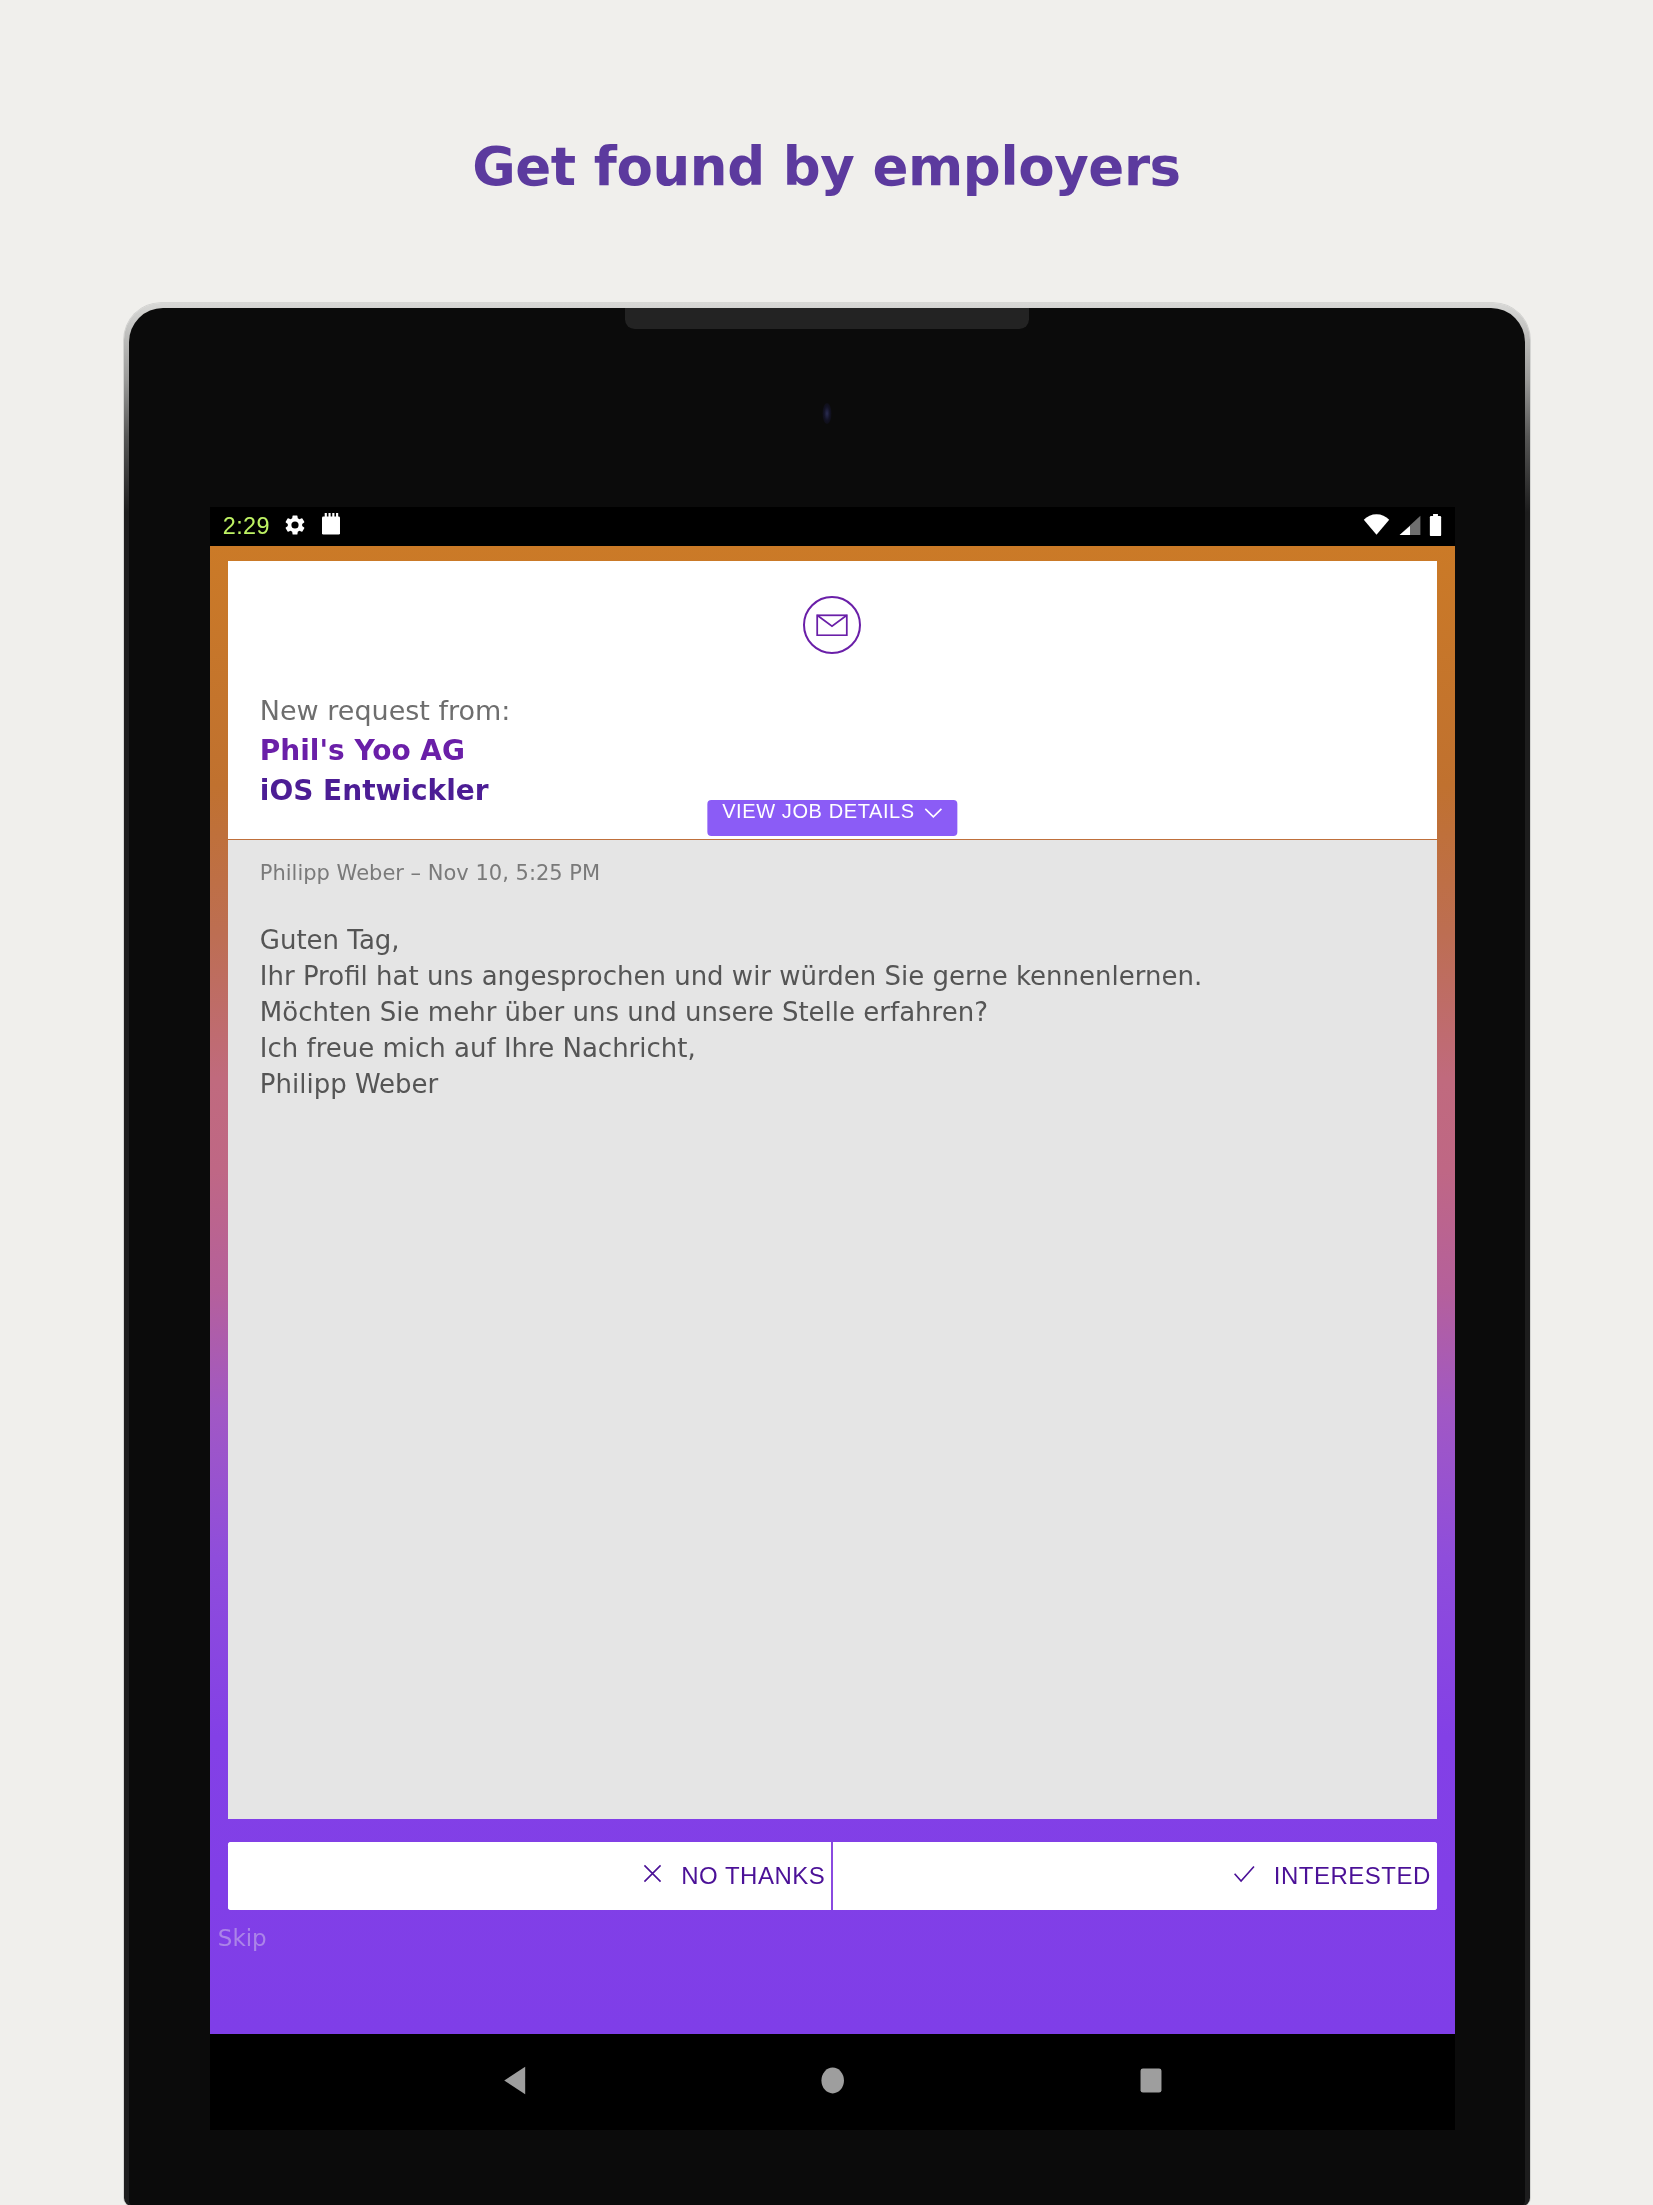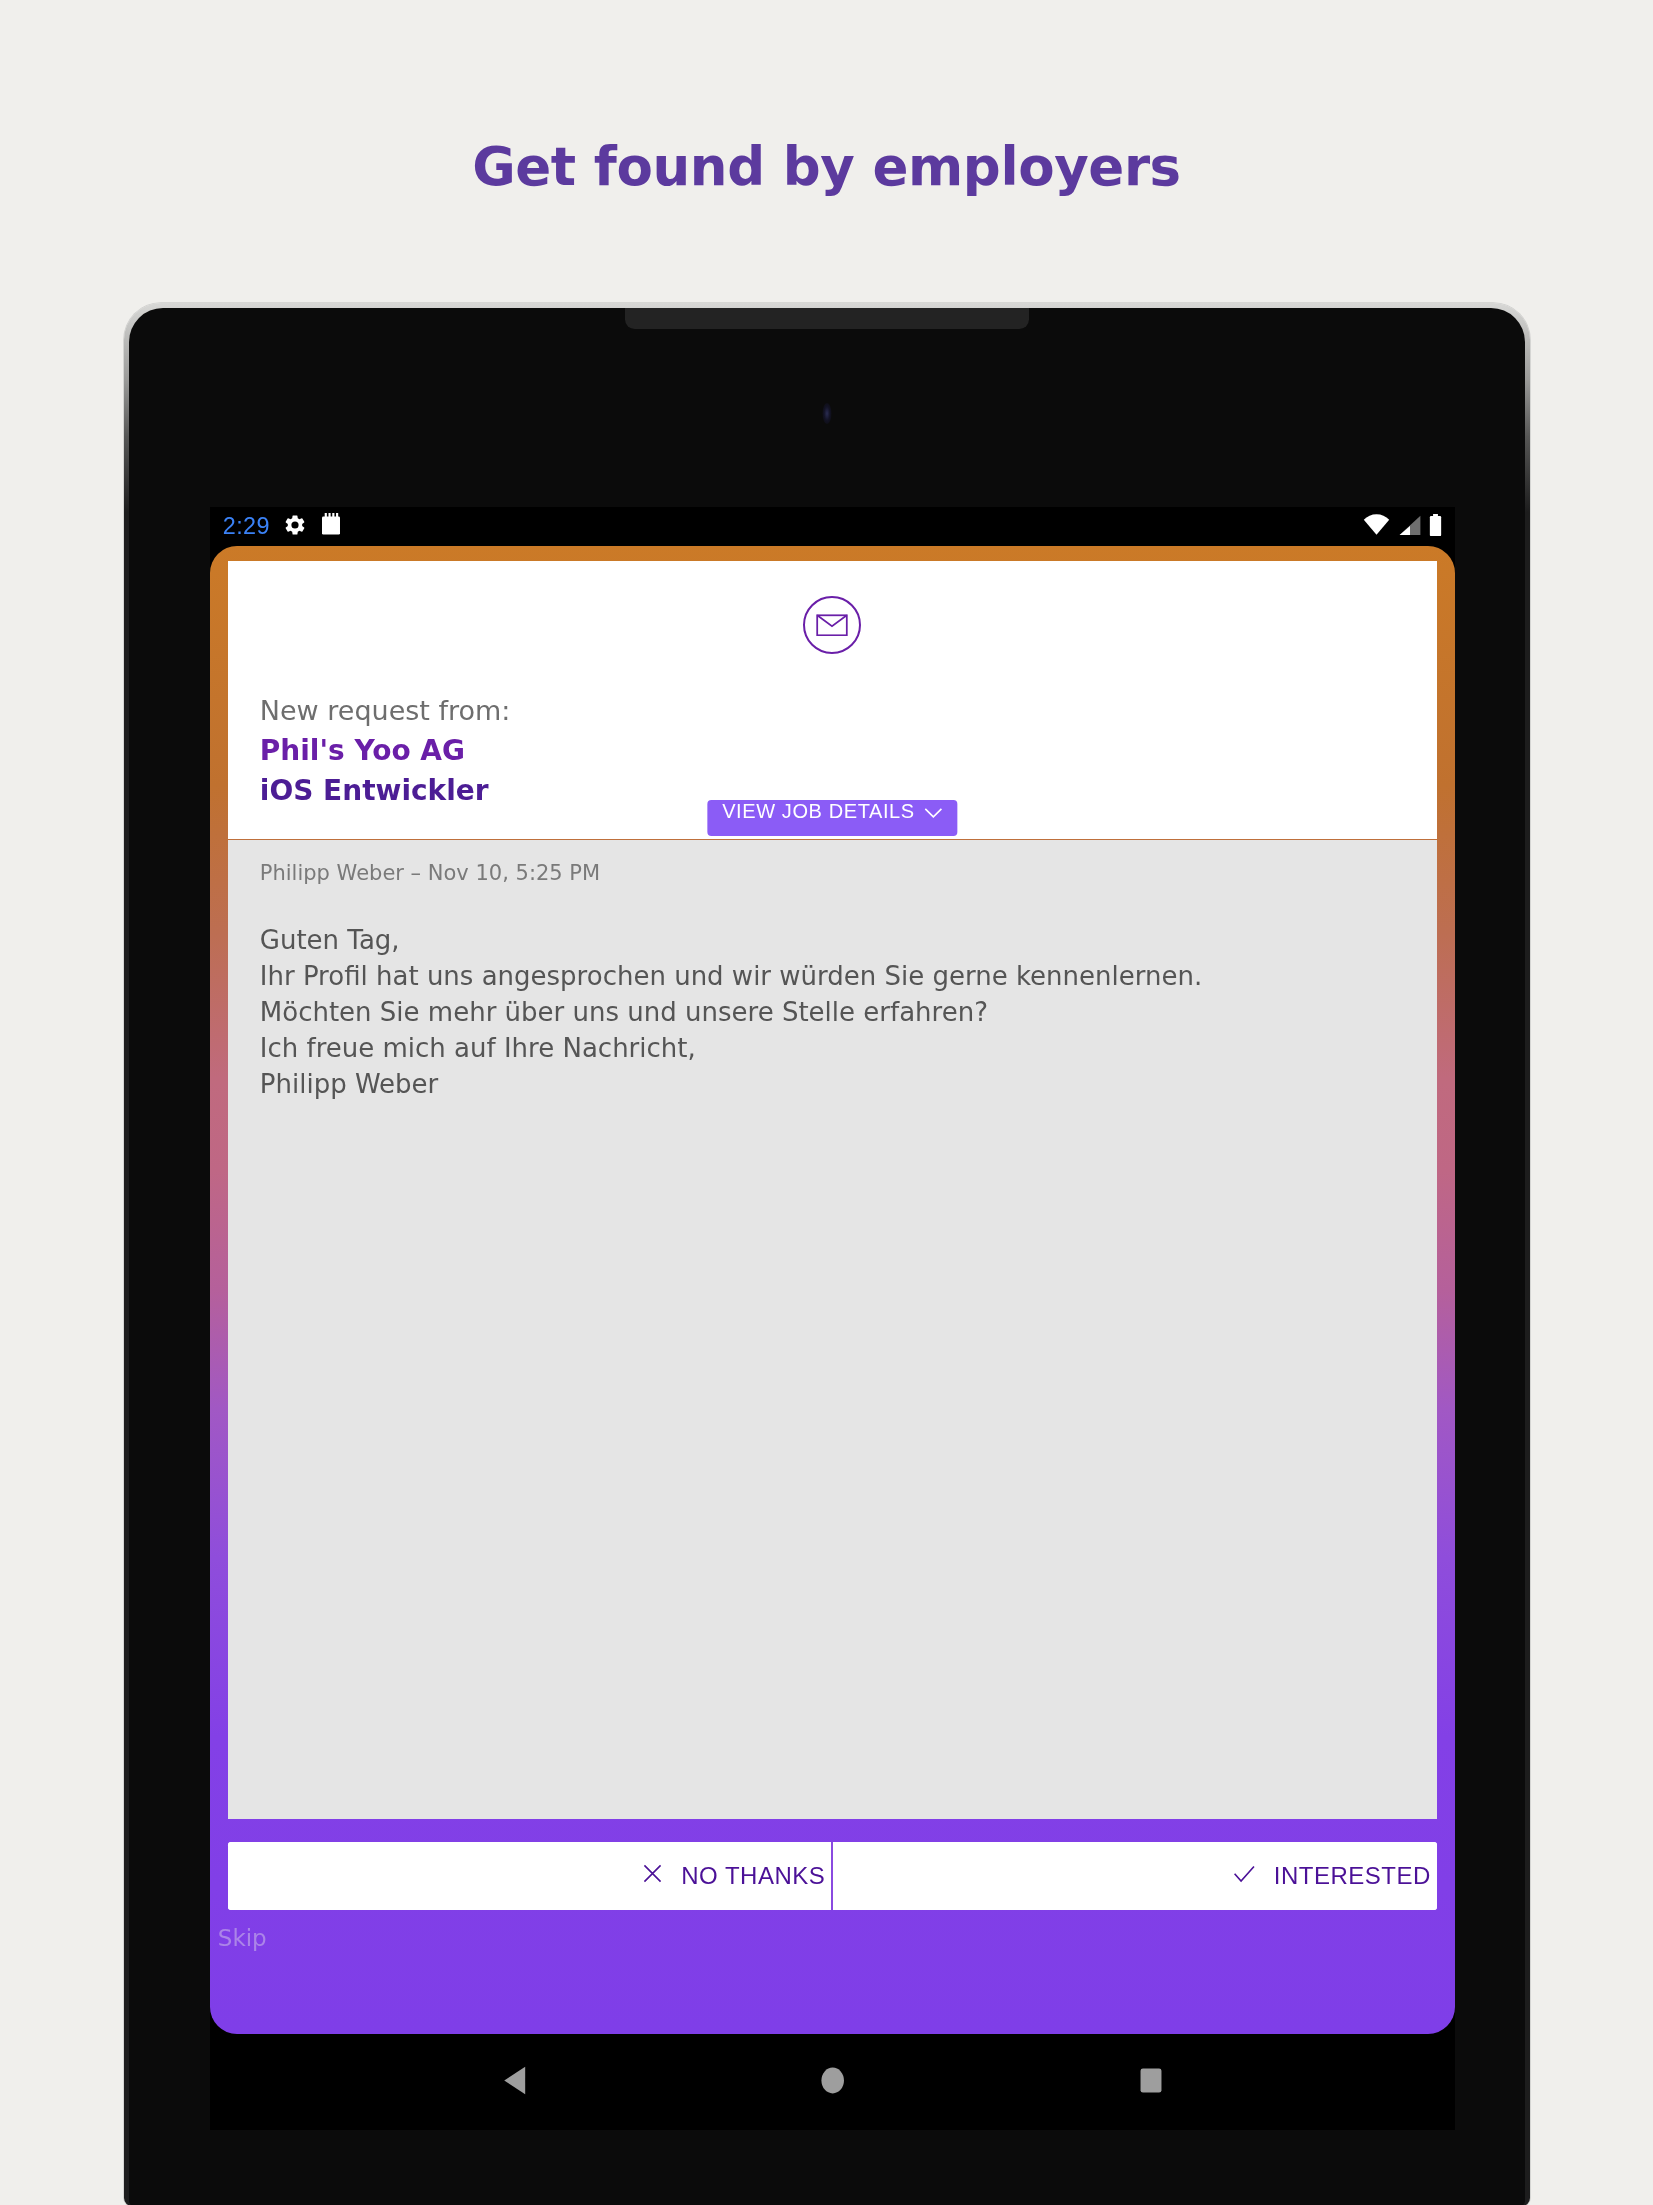--- a/index.html
+++ b/index.html
@@ -91,21 +91,21 @@
     align-items: center;
     padding: 0 13px 0 13px;
     box-sizing: border-box;
   }
   .status-left {
     display: flex;
     align-items: center;
     gap: 13px;
   }
   .status-clock {
-    color: #3b82f6;
+    color: #bef264;
     font-size: 23.4px;
     font-family: "Liberation Sans", sans-serif;
     letter-spacing: 0.4px;
   }
   .status-right {
     margin-left: auto;
     display: flex;
     align-items: center;
     gap: 7.3px;
   }
@@ -122,21 +122,20 @@
         #bd6e52 26%,
         #c06a7e 36%,
         #bf6785 42%,
         #b5609b 50%,
         #a158c4 58%,
         #8f4ddb 68%,
         #8340e6 80%,
         #7f3ee8 100%);
     box-sizing: border-box;
     overflow: hidden;
-    border-radius: 27px;
   }
 
   
   .header-card {
     position: absolute;
     left: 18px;
     top: 15.3px;
     width: 1209px;
     height: 278px;
     background: #ffffff;

